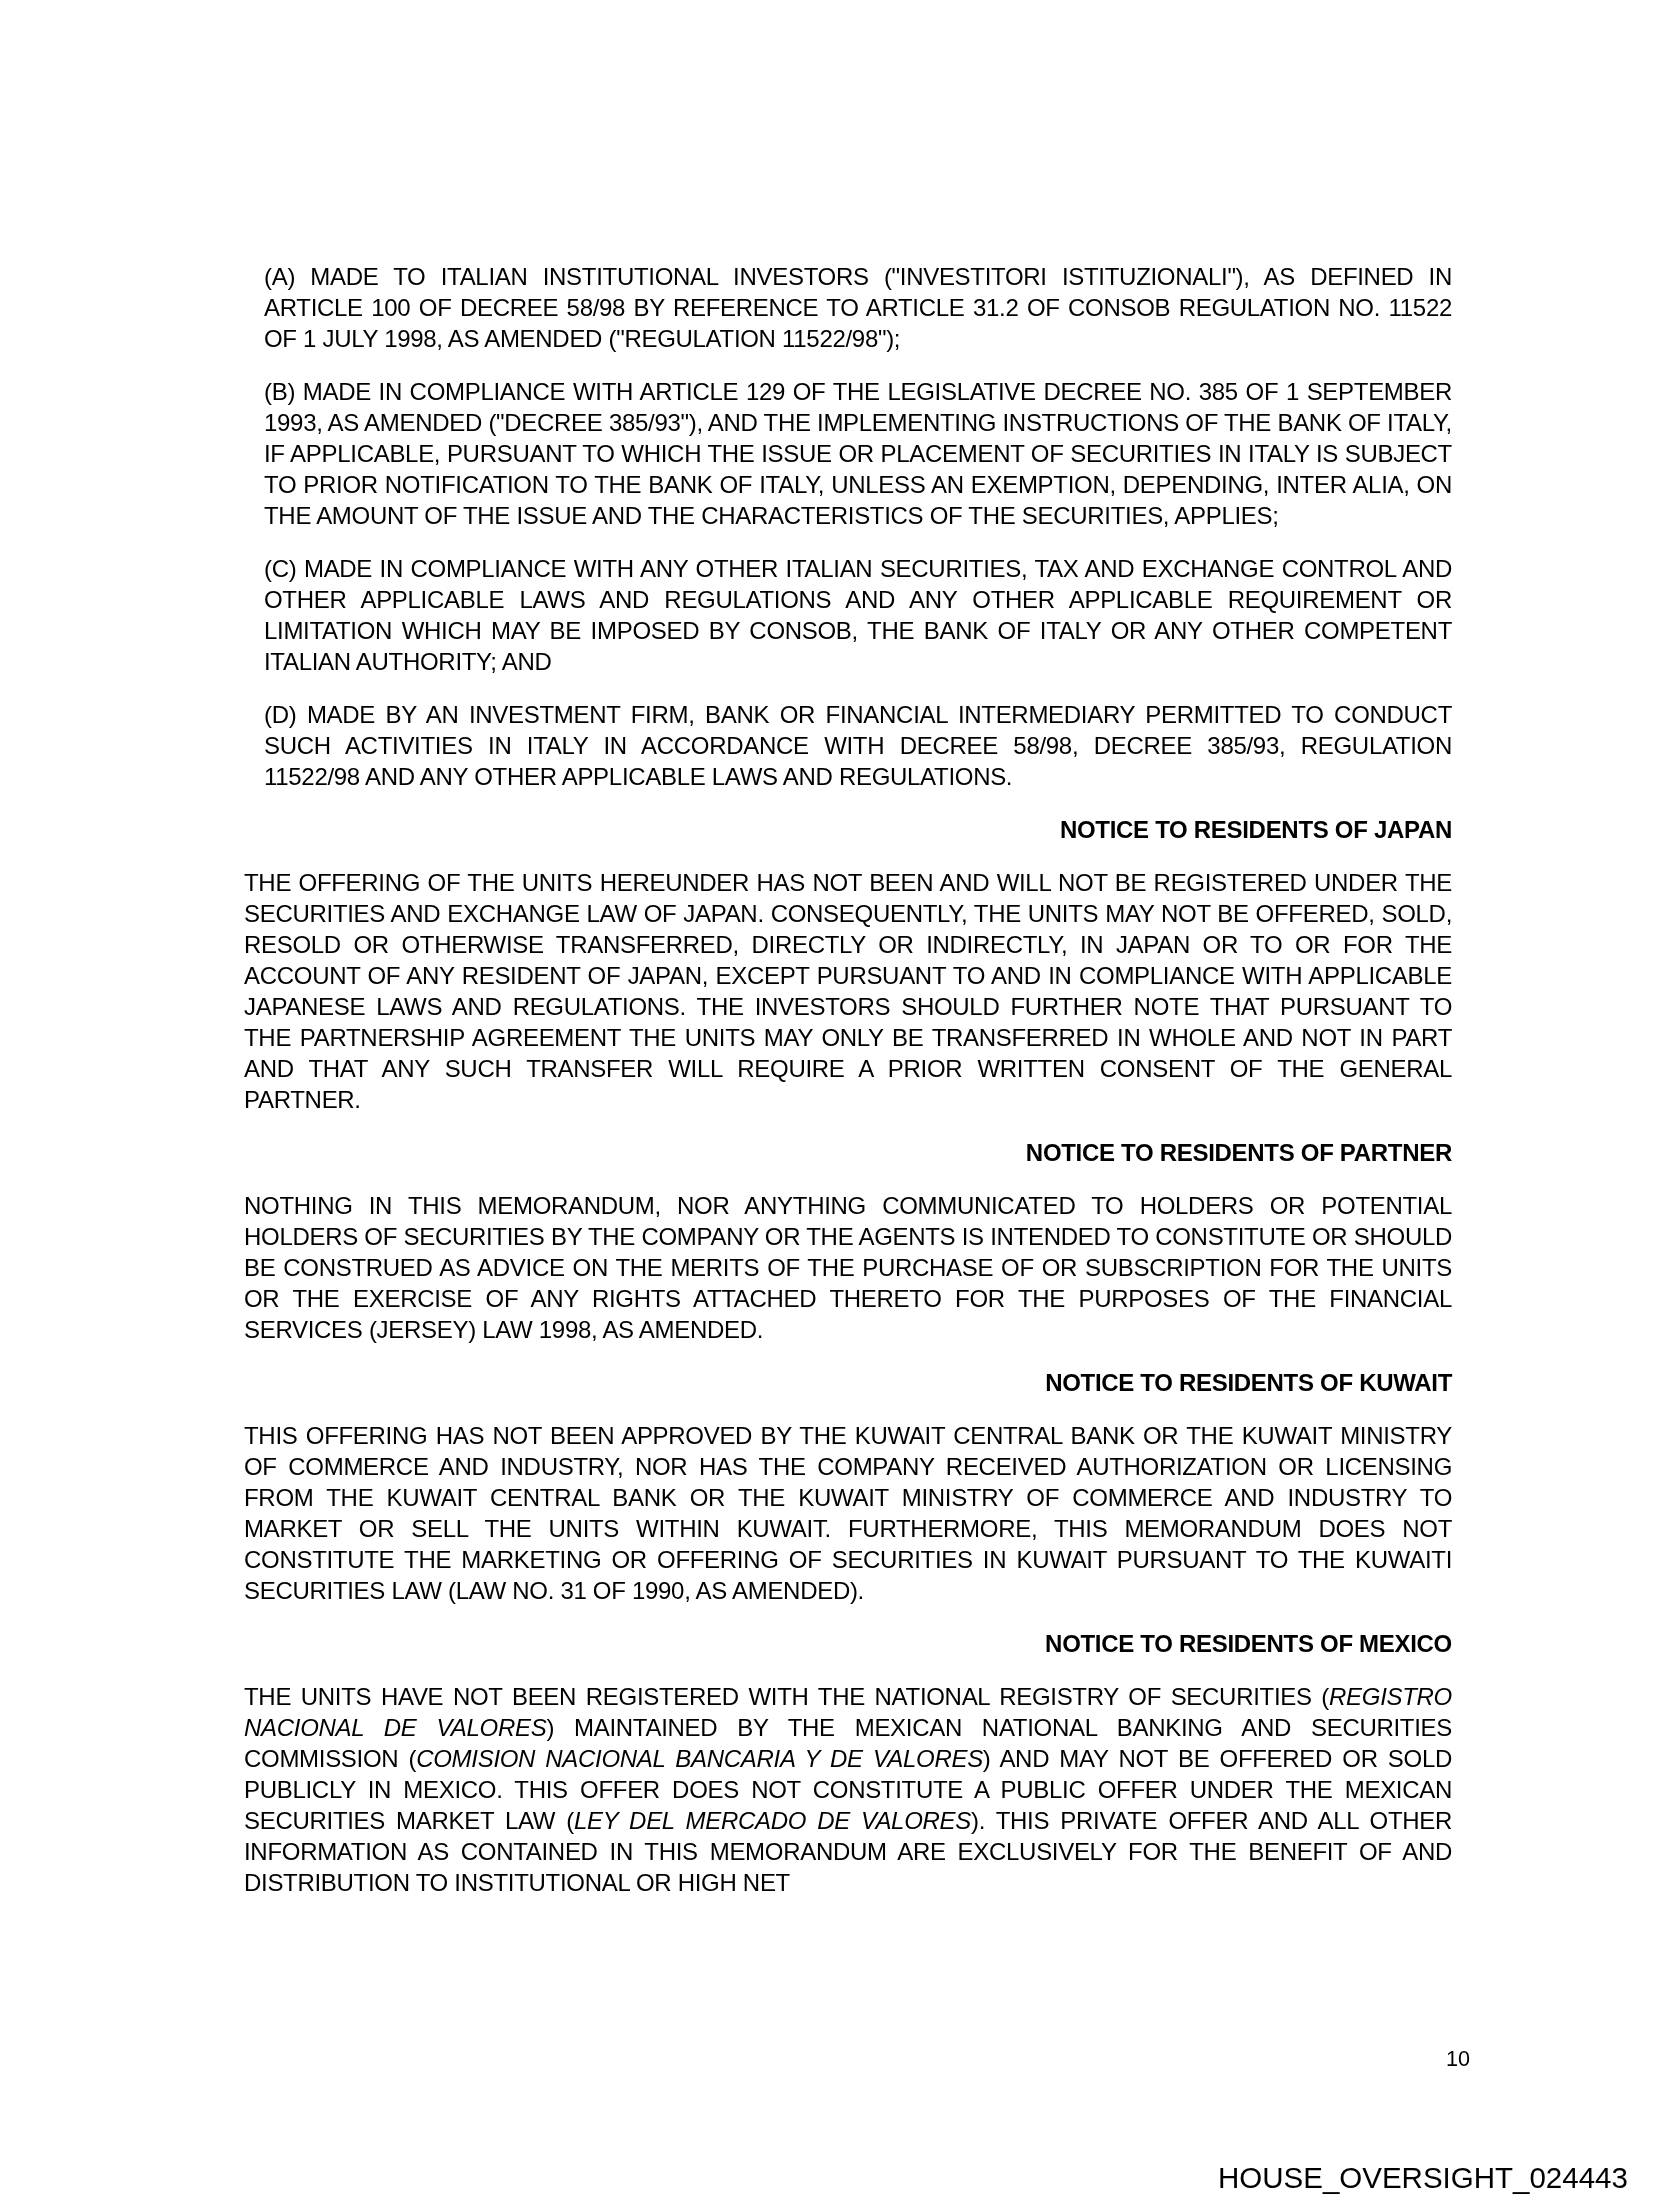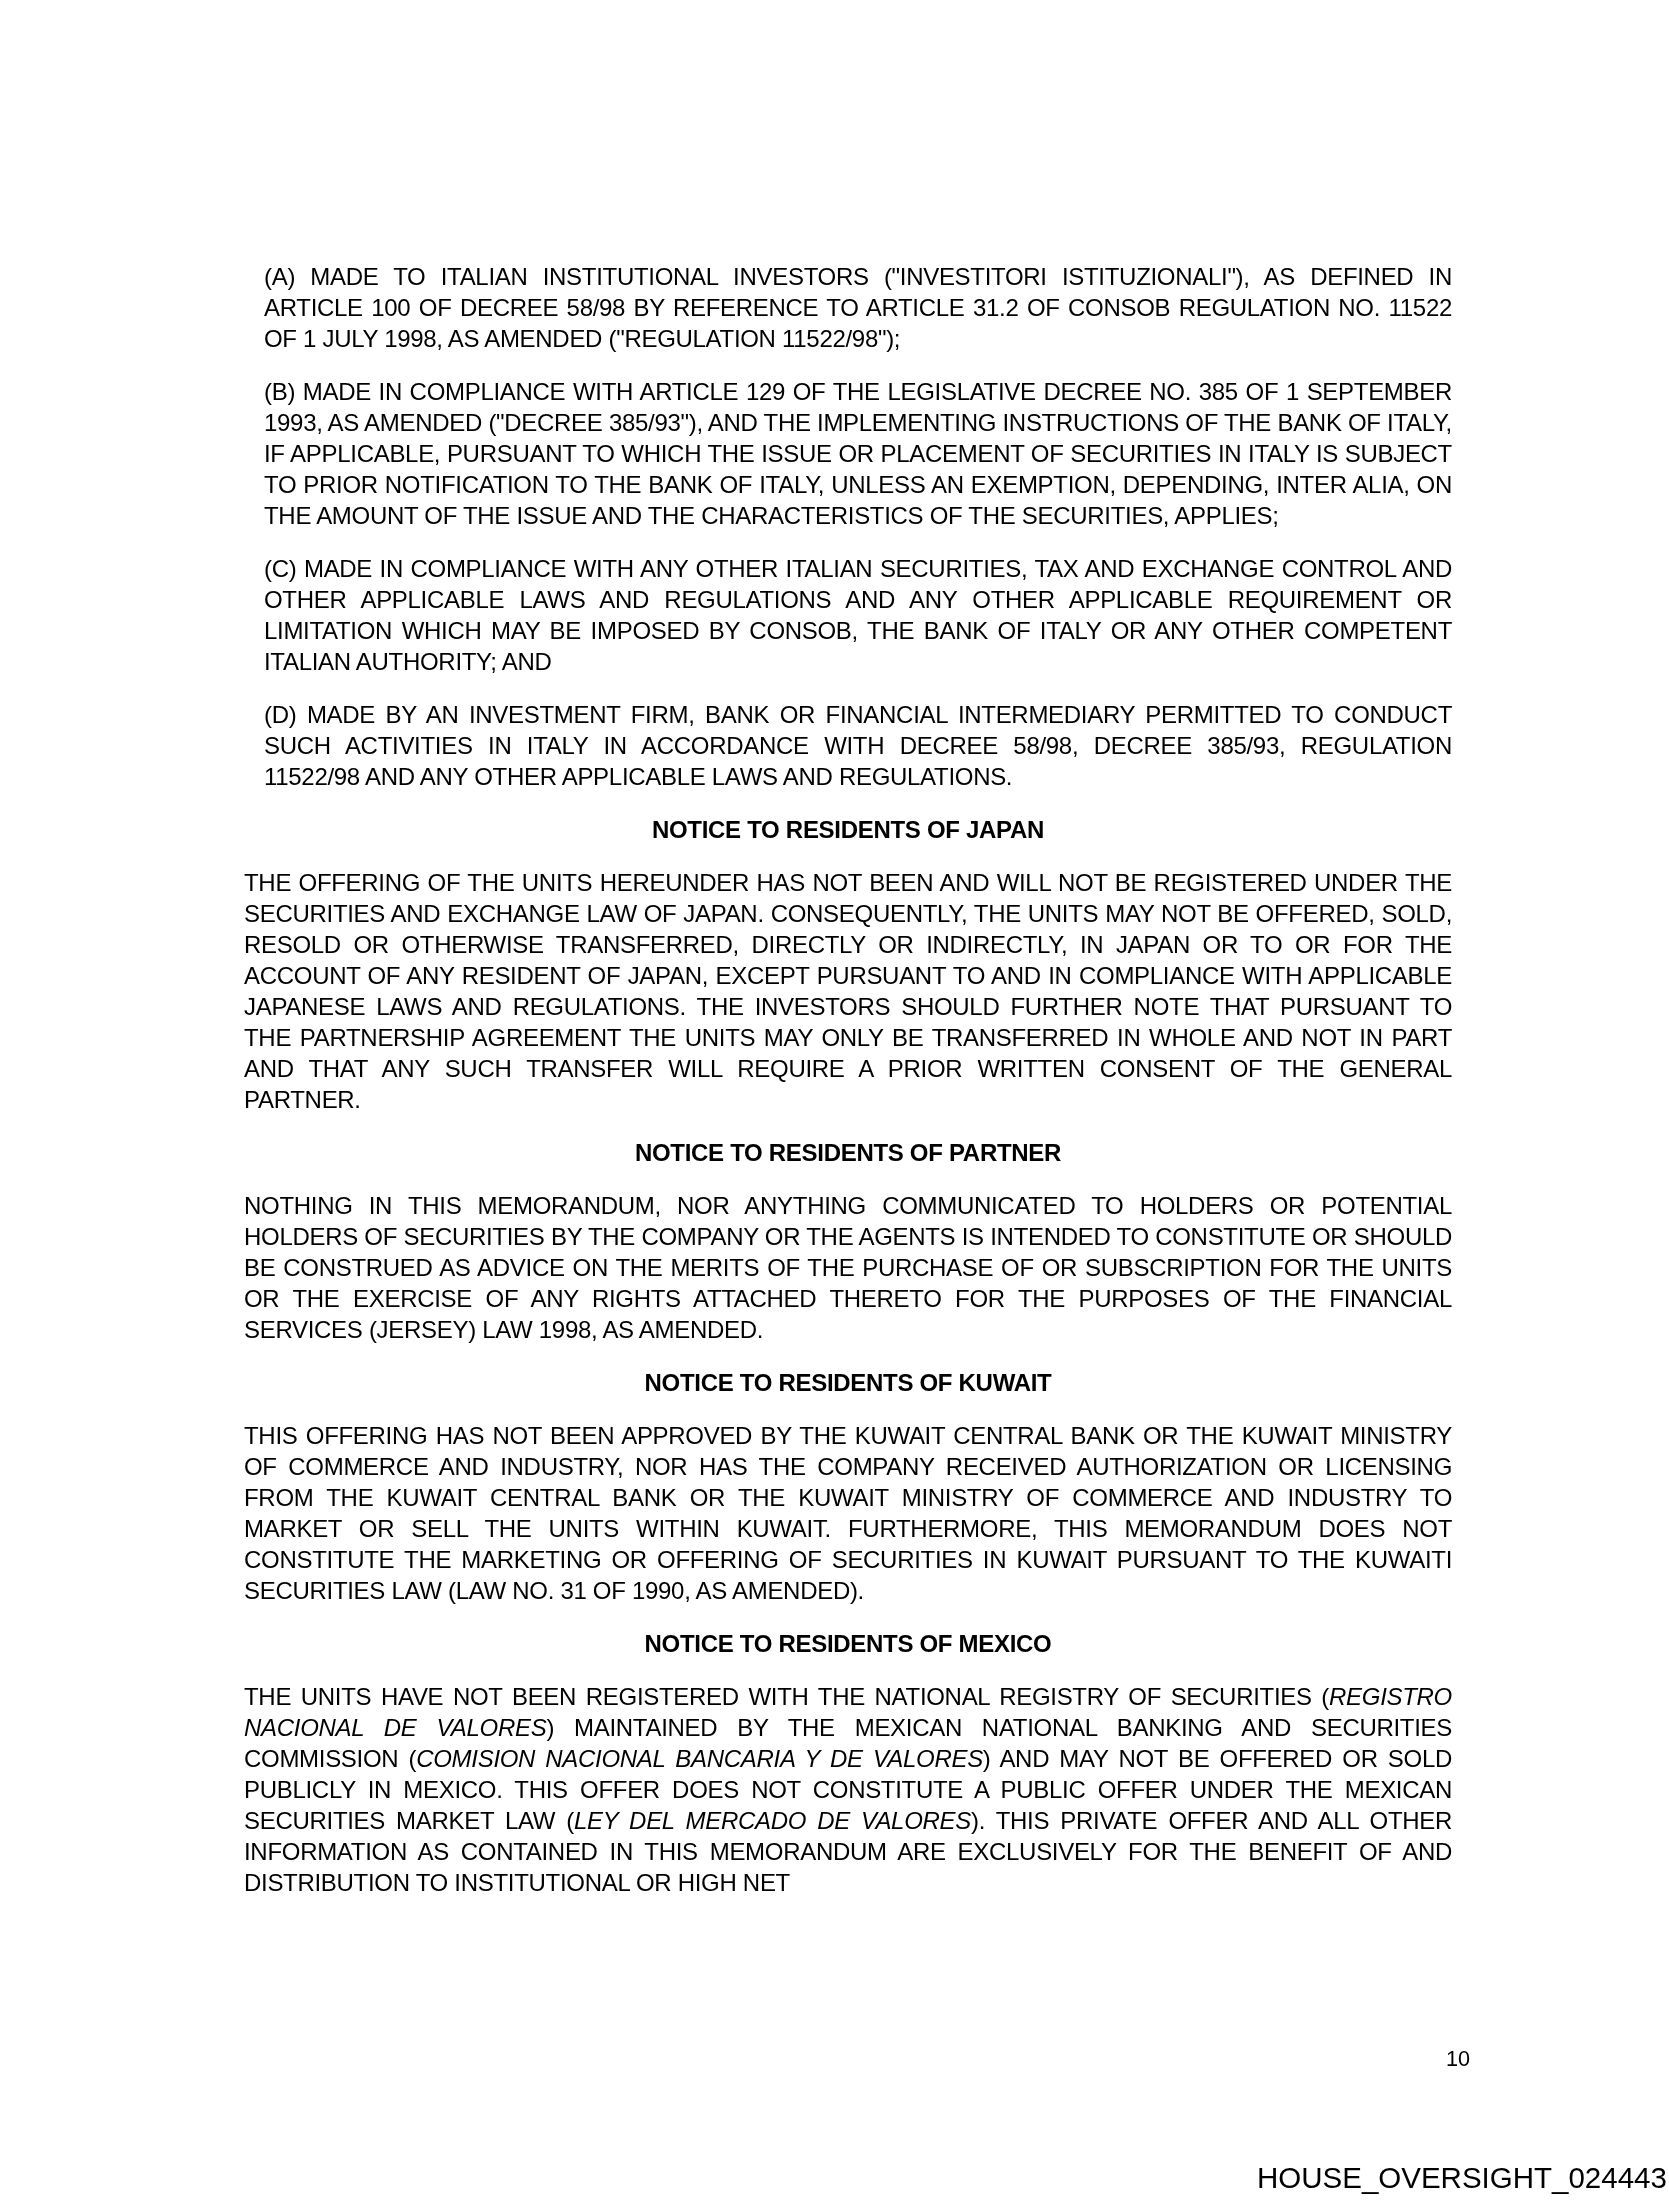--- a/index.html
+++ b/index.html
@@ -28,42 +28,41 @@
   }
   .para {
     margin: 0 0 22px 0;
   }
   .indented {
     margin-left: 20px;
   }
   .heading {
     font-weight: bold;
     margin: 0 0 22px 0;
-    text-align: center;
+    text-align: right;
   }
   .it {
     font-style: italic;
   }
   .page-number {
     position: absolute;
     left: 1446px;
     top: 2046px;
     font-size: 21.6px;
     line-height: 26px;
     letter-spacing: 0;
   }
   .bates {
     position: absolute;
     left: 1218px;
     top: 2160px;
     font-size: 29.5px;
     line-height: 35px;
     letter-spacing: 0;
     white-space: nowrap;
-    margin-left: 39px;
   }
 </style>
 </head>
 <body>
 
 <div class="page">
 
   <div class="content">
 
     <p class="para indented">(A) MADE TO ITALIAN INSTITUTIONAL INVESTORS ("INVESTITORI ISTITUZIONALI"), AS DEFINED IN ARTICLE 100 OF DECREE 58/98 BY REFERENCE TO ARTICLE 31.2 OF CONSOB REGULATION NO. 11522 OF 1 JULY 1998, AS AMENDED ("REGULATION 11522/98");</p>

